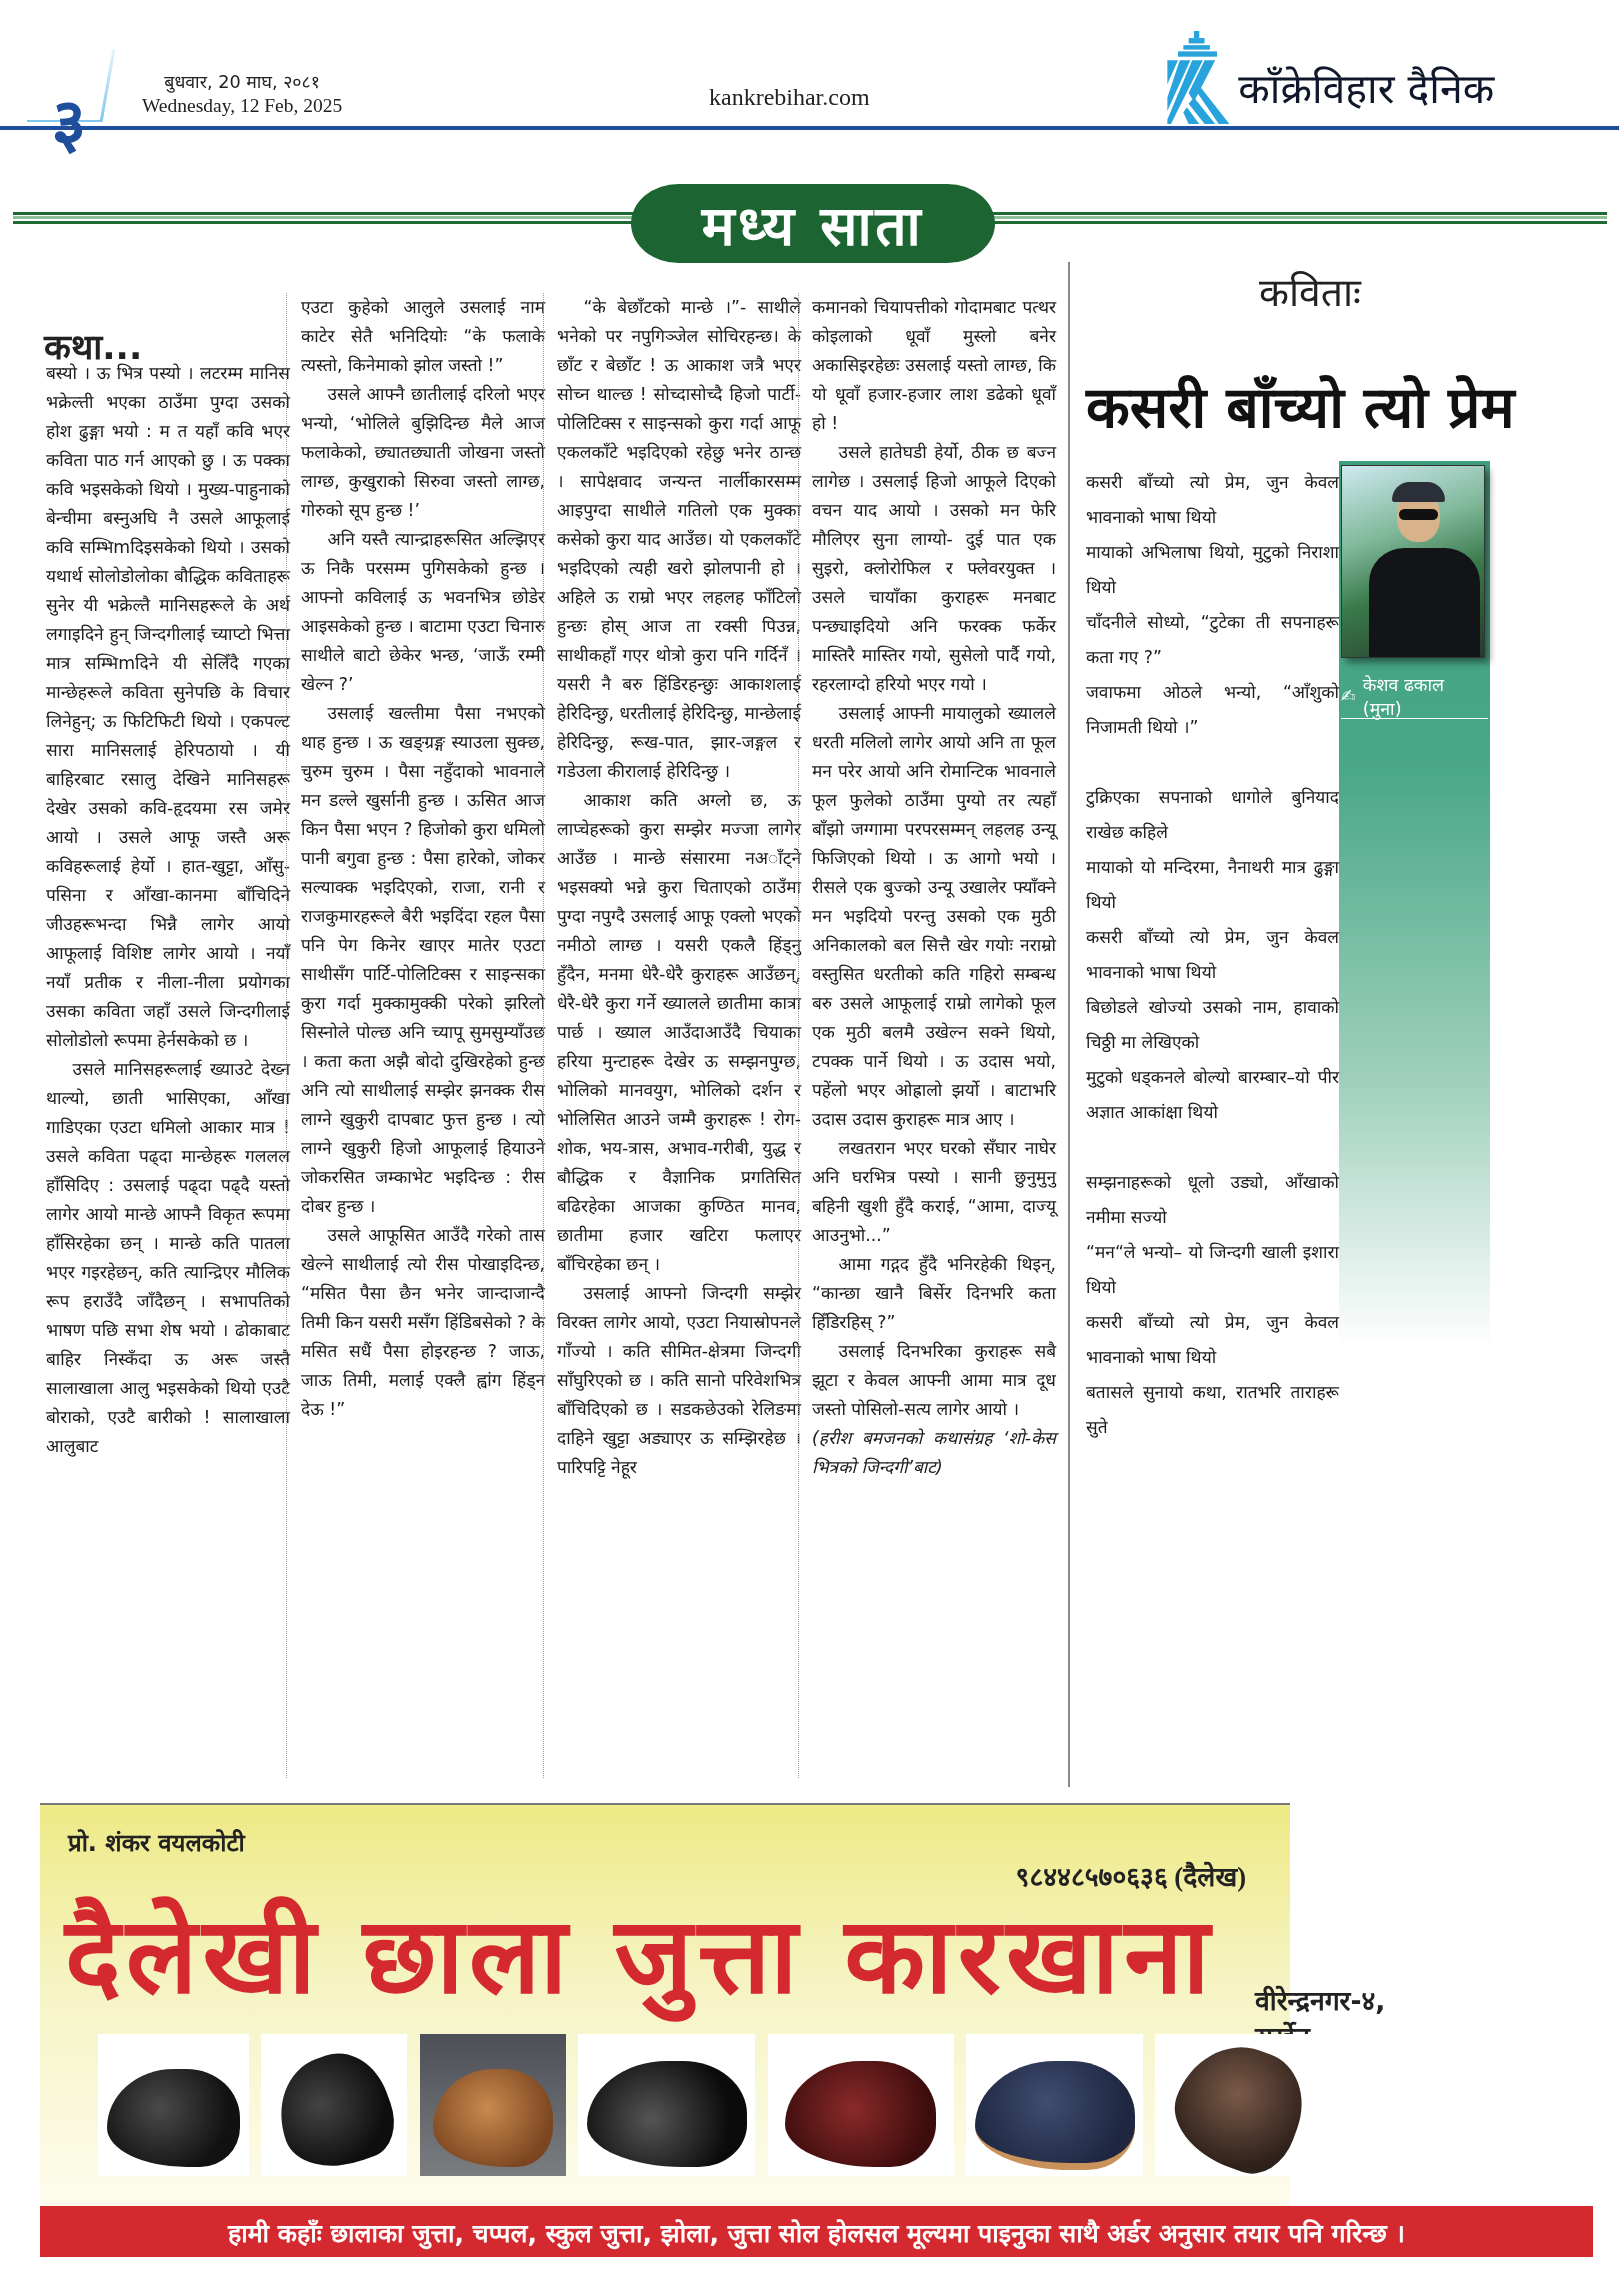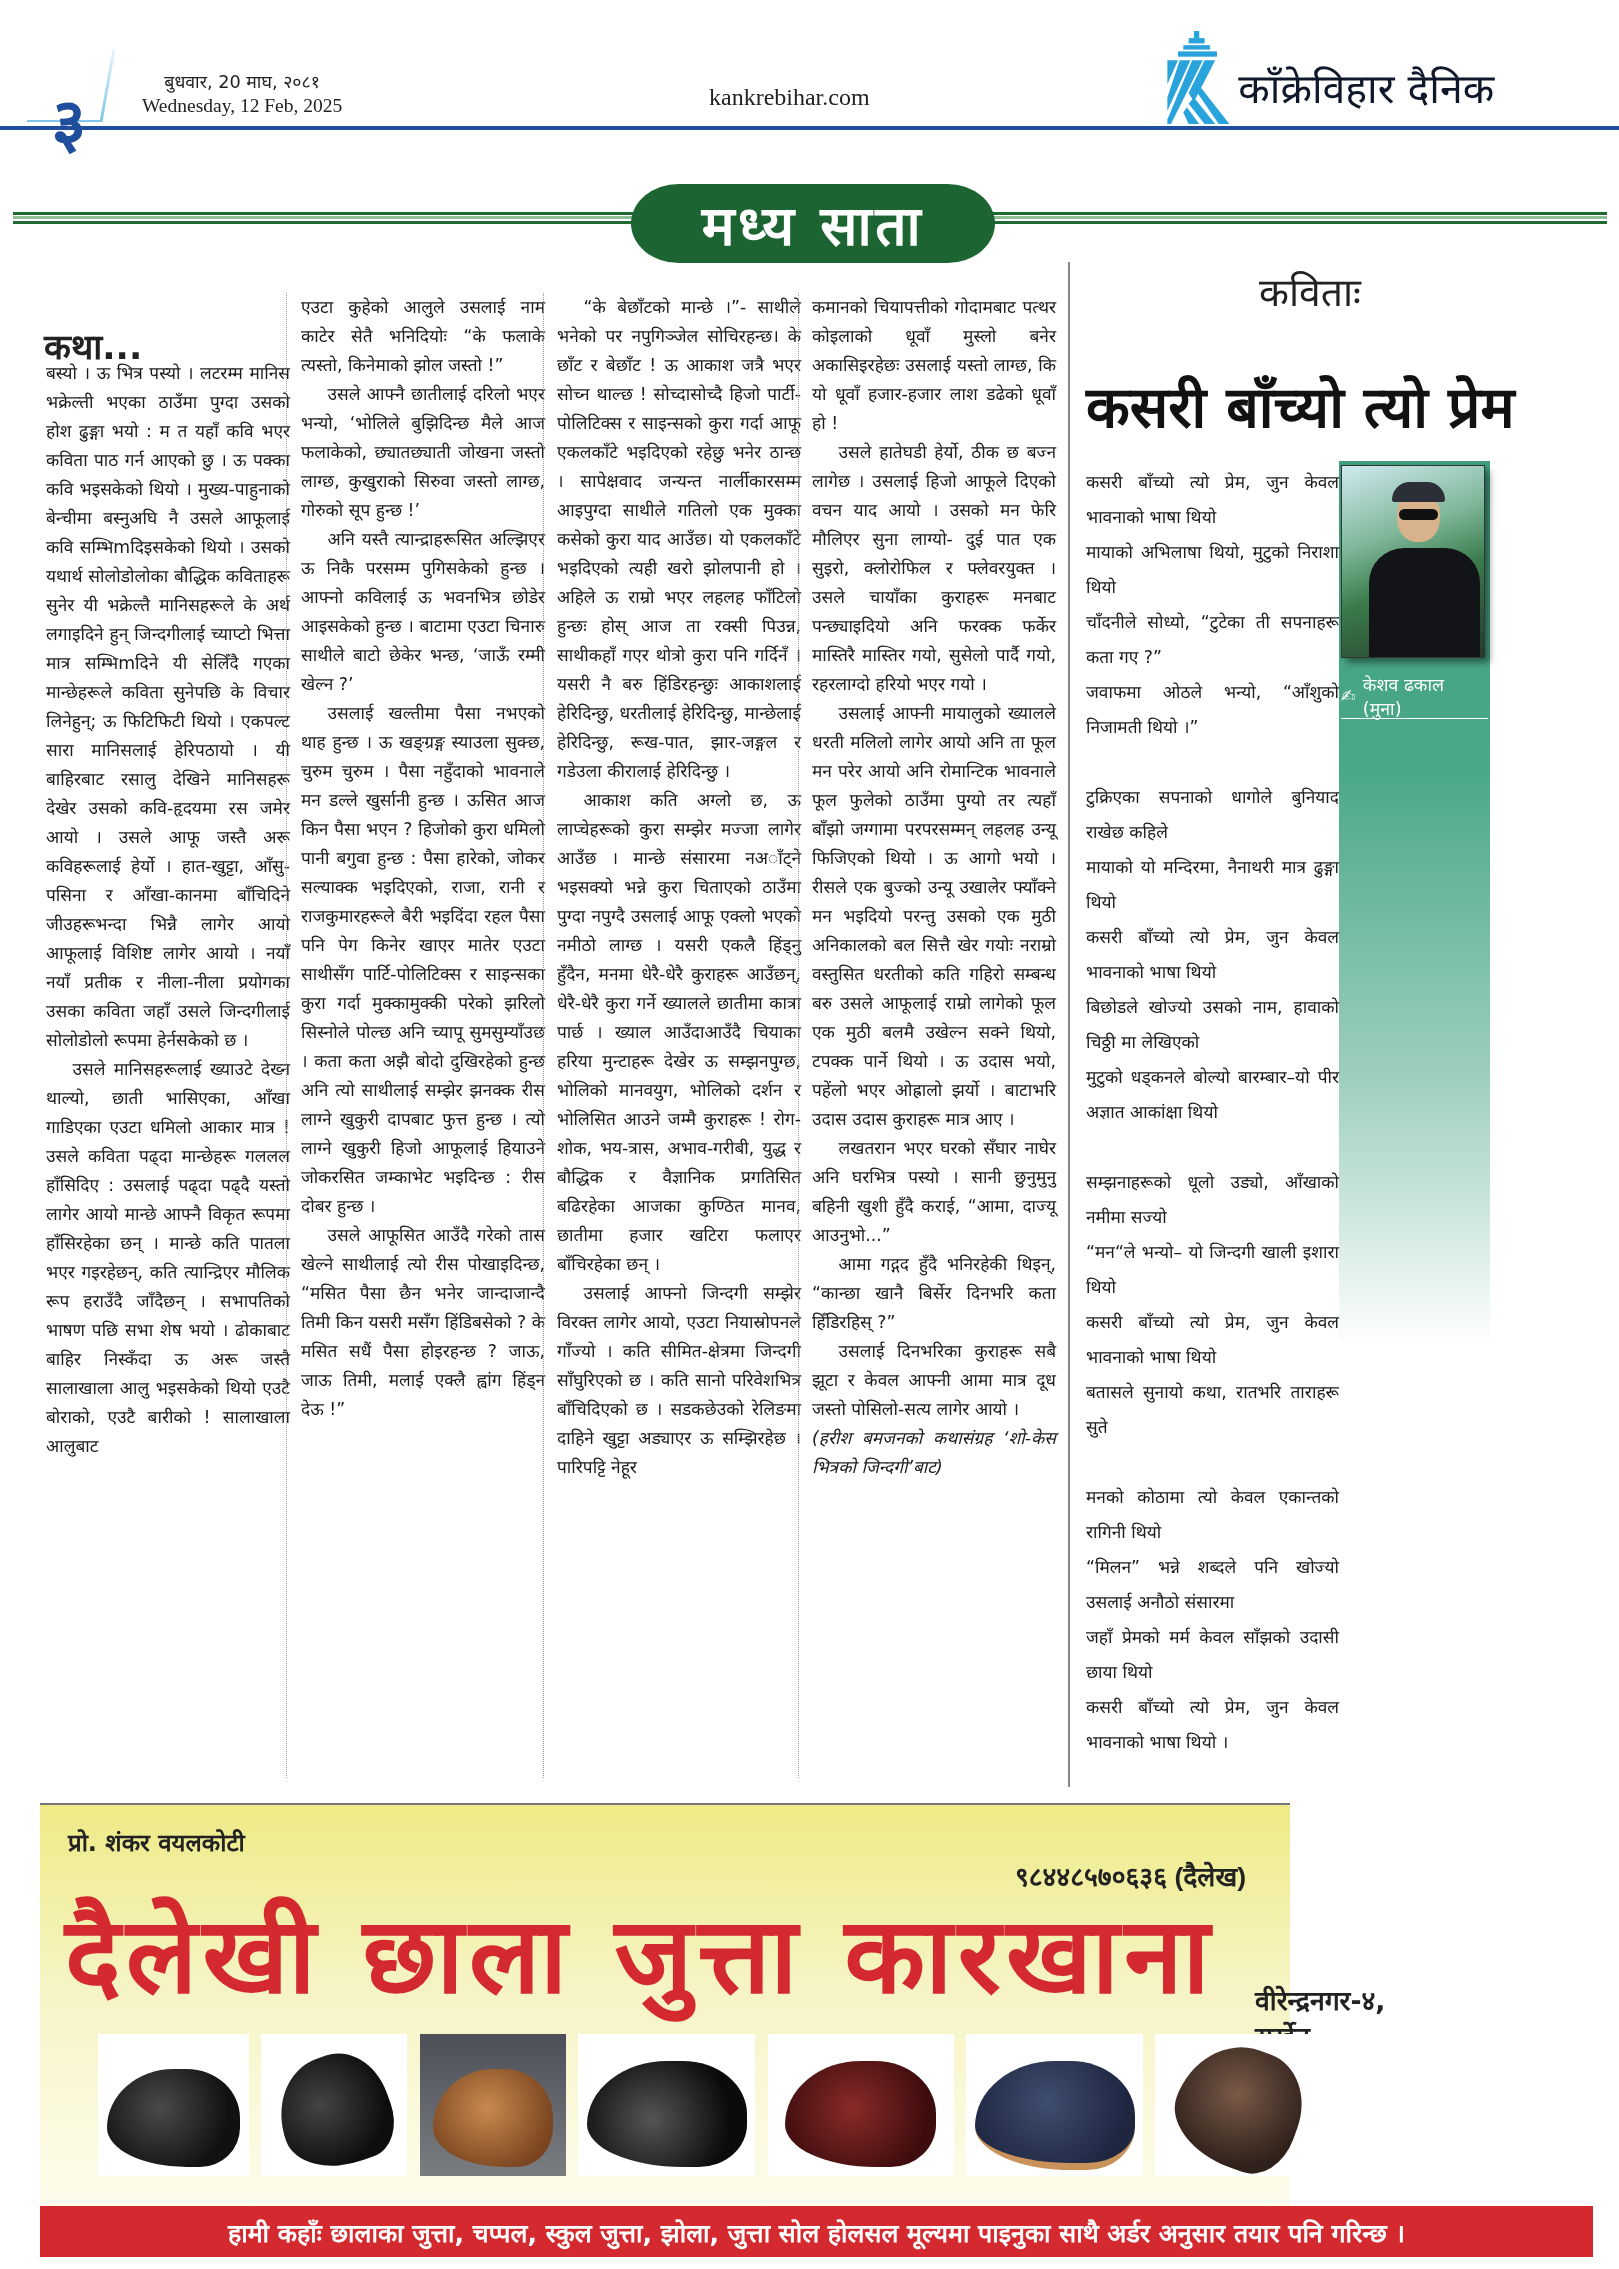--- a/index.html
+++ b/index.html
@@ -52,21 +52,21 @@
   .author-photo .cap { position: absolute; left: 50px; top: 16px; width: 53px; height: 19.5px; border-radius: 26.6px 26.6px 3.5px 3.5px; background: #2b2f38; }
   .author-photo .glasses { position: absolute; left: 57px; top: 43px; width: 39px; height: 10.6px; background: #111; border-radius: 5.3px; }
   .author-photo .shirt { position: absolute; left: 26.6px; top: 82px; width: 111px; height: 115px; border-radius: 35px 35px 0 0; background: #121418; }
   .author-byline { position: absolute; left: 1341px; top: 674px; width: 147px; height: 44px; display: flex; align-items: center; justify-content: center; color: #ffffff; font-size: 17.7px; font-family: "DejaVu Sans", sans-serif; border-bottom: 1.8px solid #ffffff; }
   .author-byline .pen { margin-right: 7px; font-size: 17.7px; }
 
   
   .ad { position: absolute; left: 40px; top: 1803px; width: 1250px; height: 452px; background: linear-gradient(#eeea86 0%, #f6f4c4 40%, #fffef6 100%); border-top: 2.7px solid #777; }
   .ad-prop { position: absolute; left: 28px; top: 19.5px; font-size: 24px; font-weight: bold; color: #222; font-family: "DejaVu Sans", sans-serif; }
   .ad-phone1 { position: absolute; right: 44px; top: 16px; font-size: 26.6px; font-weight: bold; color: #222; font-family: "DejaVu Sans", sans-serif; }
-  .ad-phone2 { position: absolute; right: 44px; top: 53px; font-size: 26.6px; font-weight: bold; color: #222; font-family: Liberation Sans, sans-serif; }
+  .ad-phone2 { position: absolute; right: 44px; top: 53px; font-size: 26.6px; font-weight: bold; color: #222; font-family: Liberation Serif, serif; }
   .ad-title { position: absolute; left: 25px; top: 75px; font-size: 105px; font-weight: bold; color: #d42a2f; letter-spacing: 5.3px; font-family: "DejaVu Sans", sans-serif; white-space: nowrap; }
   .ad-address { position: absolute; left: 1215px; top: 177px; font-size: 26.6px; font-weight: bold; color: #222; font-family: "DejaVu Sans", sans-serif; }
   .shoes { position: absolute; left: 58px; top: 229px; width: 1454px; height: 146px; display: flex; gap: 12.4px; align-items: flex-start; }
   .shoe { position: relative; height: 142px; background: #ffffff; }
   .shoe .body { position: absolute; border-radius: 50% 40% 30% 60% / 60% 50% 40% 40%; }
   .ad-footer { position: absolute; left: 0; bottom: 0; width: 1553px; height: 51px; background: #d42a2f; display: flex; align-items: center; justify-content: center; color: #ffffff; font-size: 25px; font-weight: bold; font-family: "DejaVu Sans", sans-serif; }
 </style>
 </head>
 <body>
 
@@ -172,26 +172,20 @@
     <span class="line">कसरी बाँच्यो त्यो प्रेम, जुन केवल भावनाको भाषा थियो</span>
     <span class="line">बिछोडले खोज्यो उसको नाम, हावाको चिठ्ठी मा लेखिएको</span>
     <span class="line">मुटुको धड्कनले बोल्यो बारम्बार–यो पीर अज्ञात आकांक्षा थियो</span>
   </p>
   <p>
     <span class="line">सम्झनाहरूको धूलो उड्यो, आँखाको नमीमा सज्यो</span>
     <span class="line">“मन“ले भन्यो– यो जिन्दगी खाली इशारा थियो</span>
     <span class="line">कसरी बाँच्यो त्यो प्रेम, जुन केवल भावनाको भाषा थियो</span>
     <span class="line">बतासले सुनायो कथा, रातभरि ताराहरू सुते</span>
   </p>
-  <p>
-    <span class="line">मनको कोठामा त्यो केवल एकान्तको रागिनी थियो</span>
-    <span class="line">“मिलन” भन्ने शब्दले पनि खोज्यो उसलाई अनौठो संसारमा</span>
-    <span class="line">जहाँ प्रेमको मर्म केवल साँझको उदासी छाया थियो</span>
-    <span class="line">कसरी बाँच्यो त्यो प्रेम, जुन केवल भावनाको भाषा थियो ।</span>
-  </p>
 </div>
 
 <section class="ad">
   <div class="ad-prop">प्रो. शंकर वयलकोटी</div>
   <div class="ad-phone2">९८४४८५७०६३६ (दैलेख)</div>
   <div class="ad-title">दैलेखी छाला जुत्ता कारखाना</div>
   <div class="ad-address">वीरेन्द्रनगर-४, सुर्खेत</div>
 
   <div class="shoes">
     <div class="shoe" style="width:151px">

